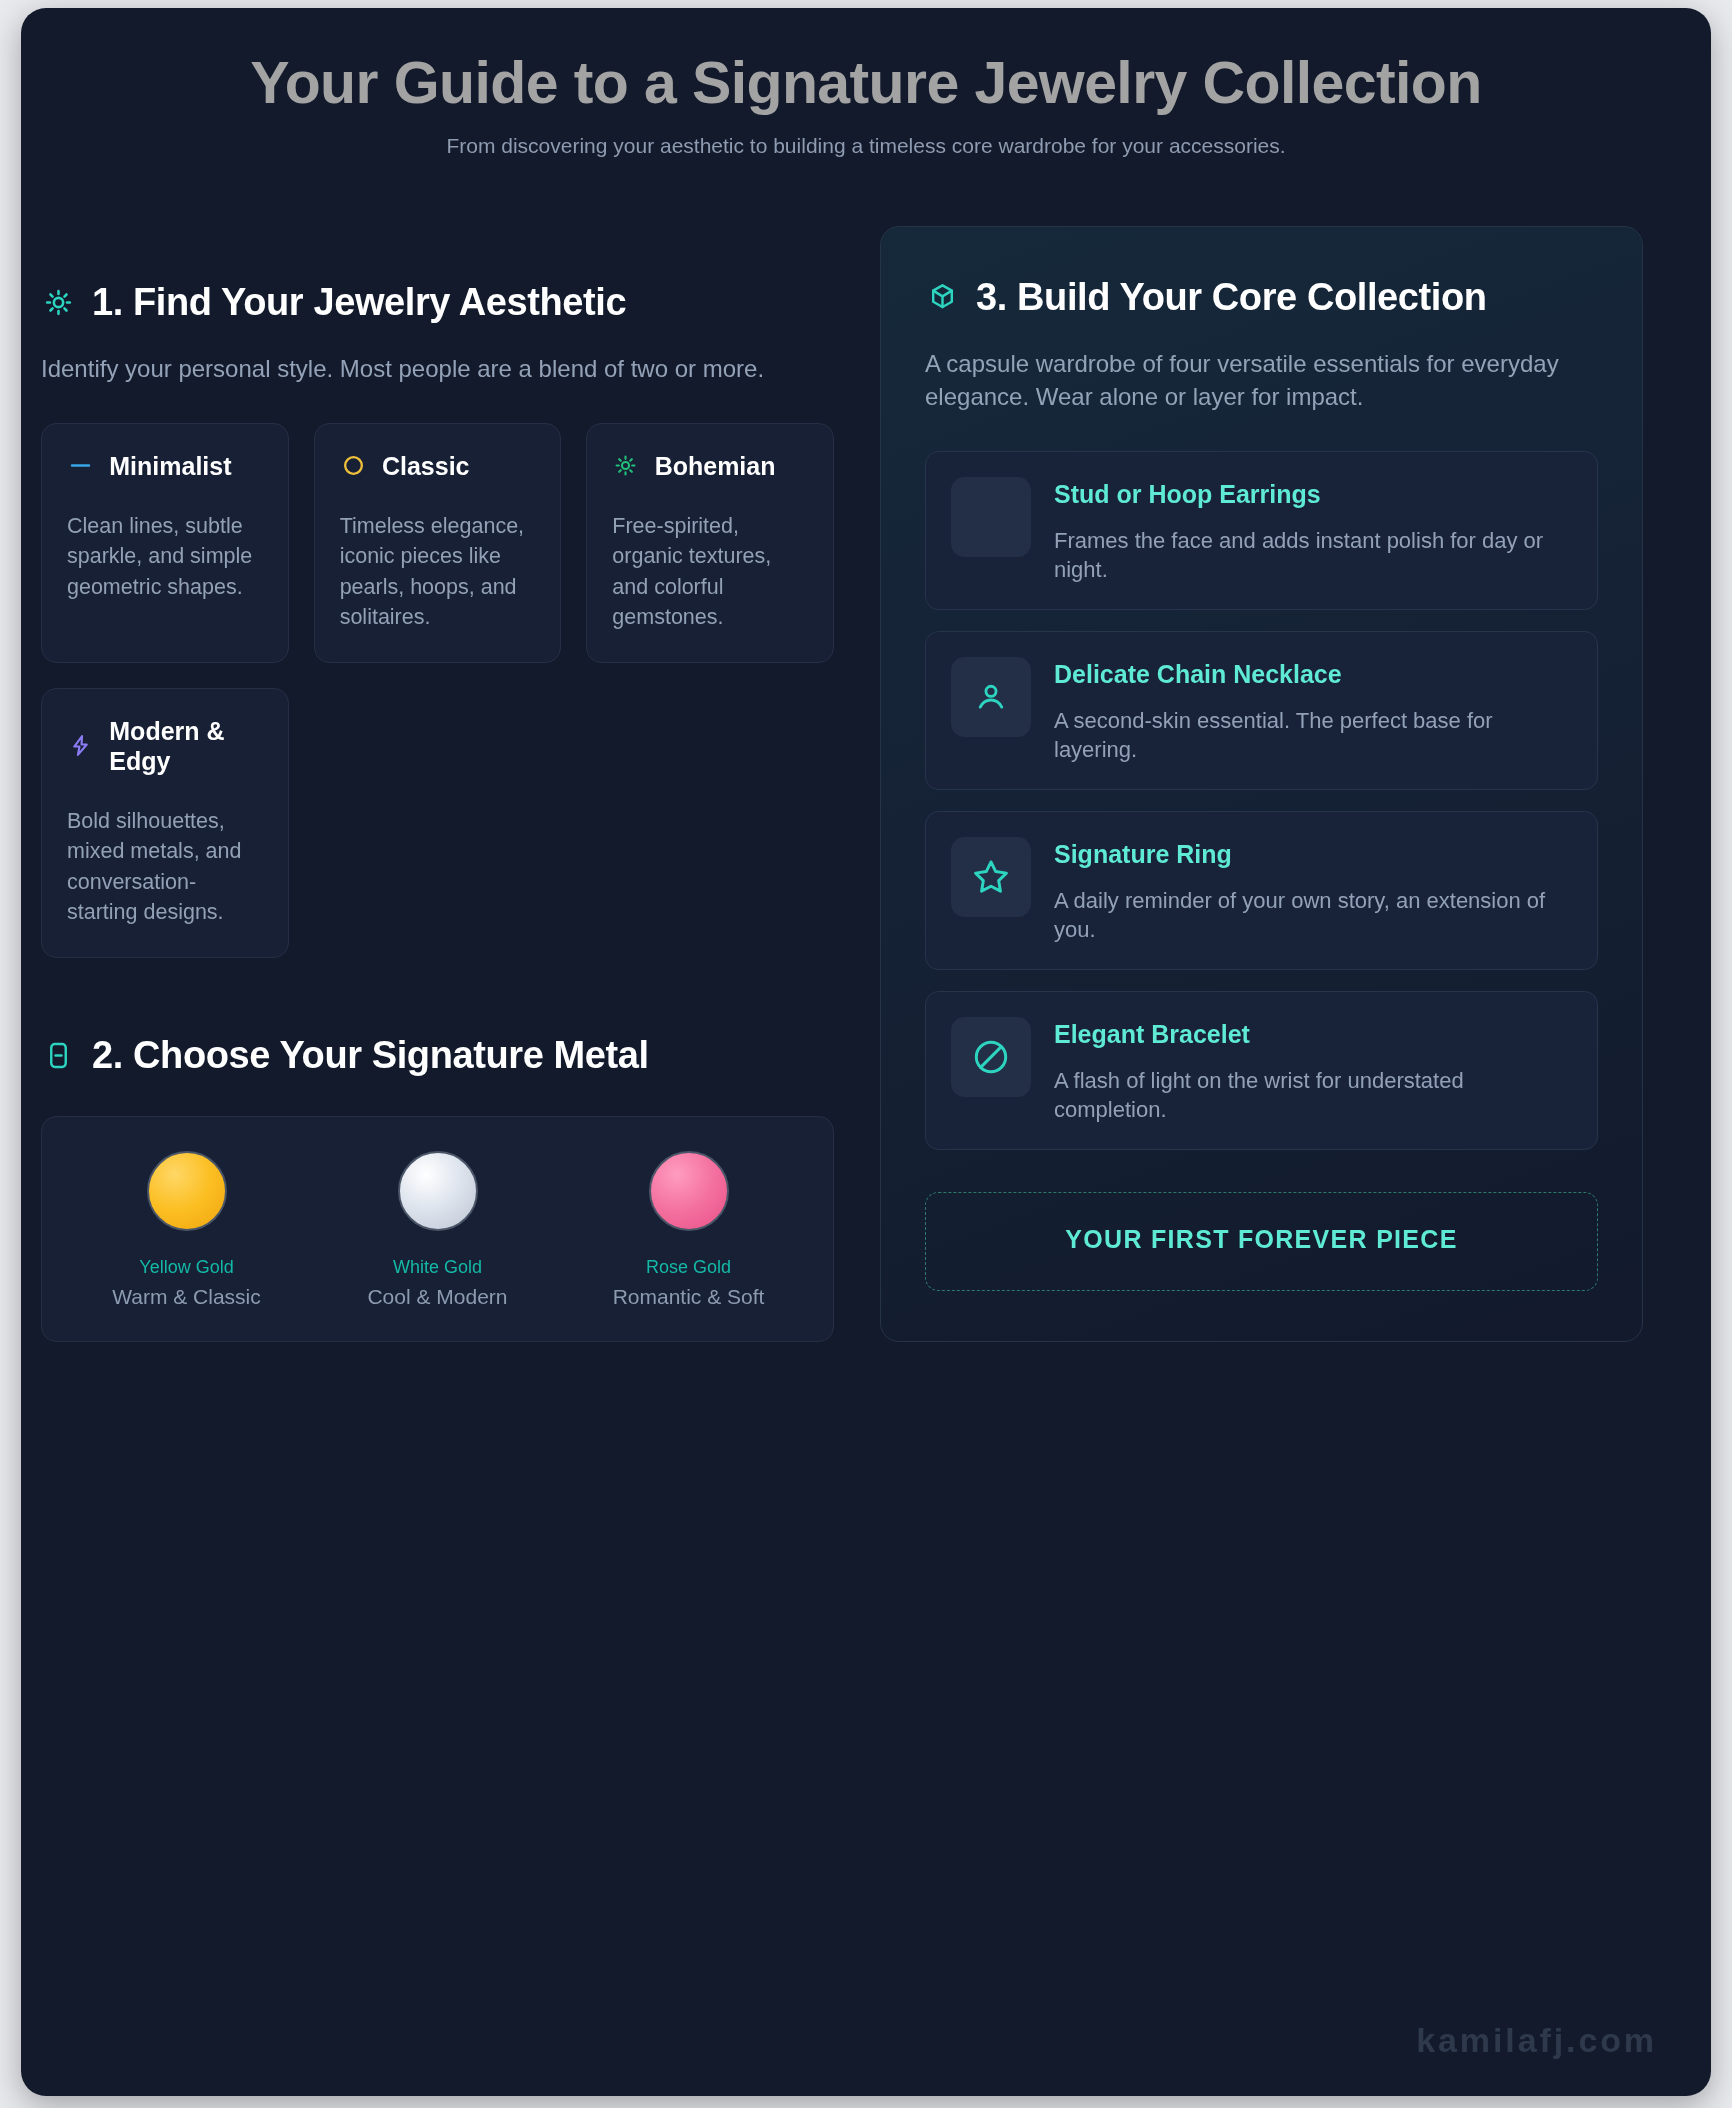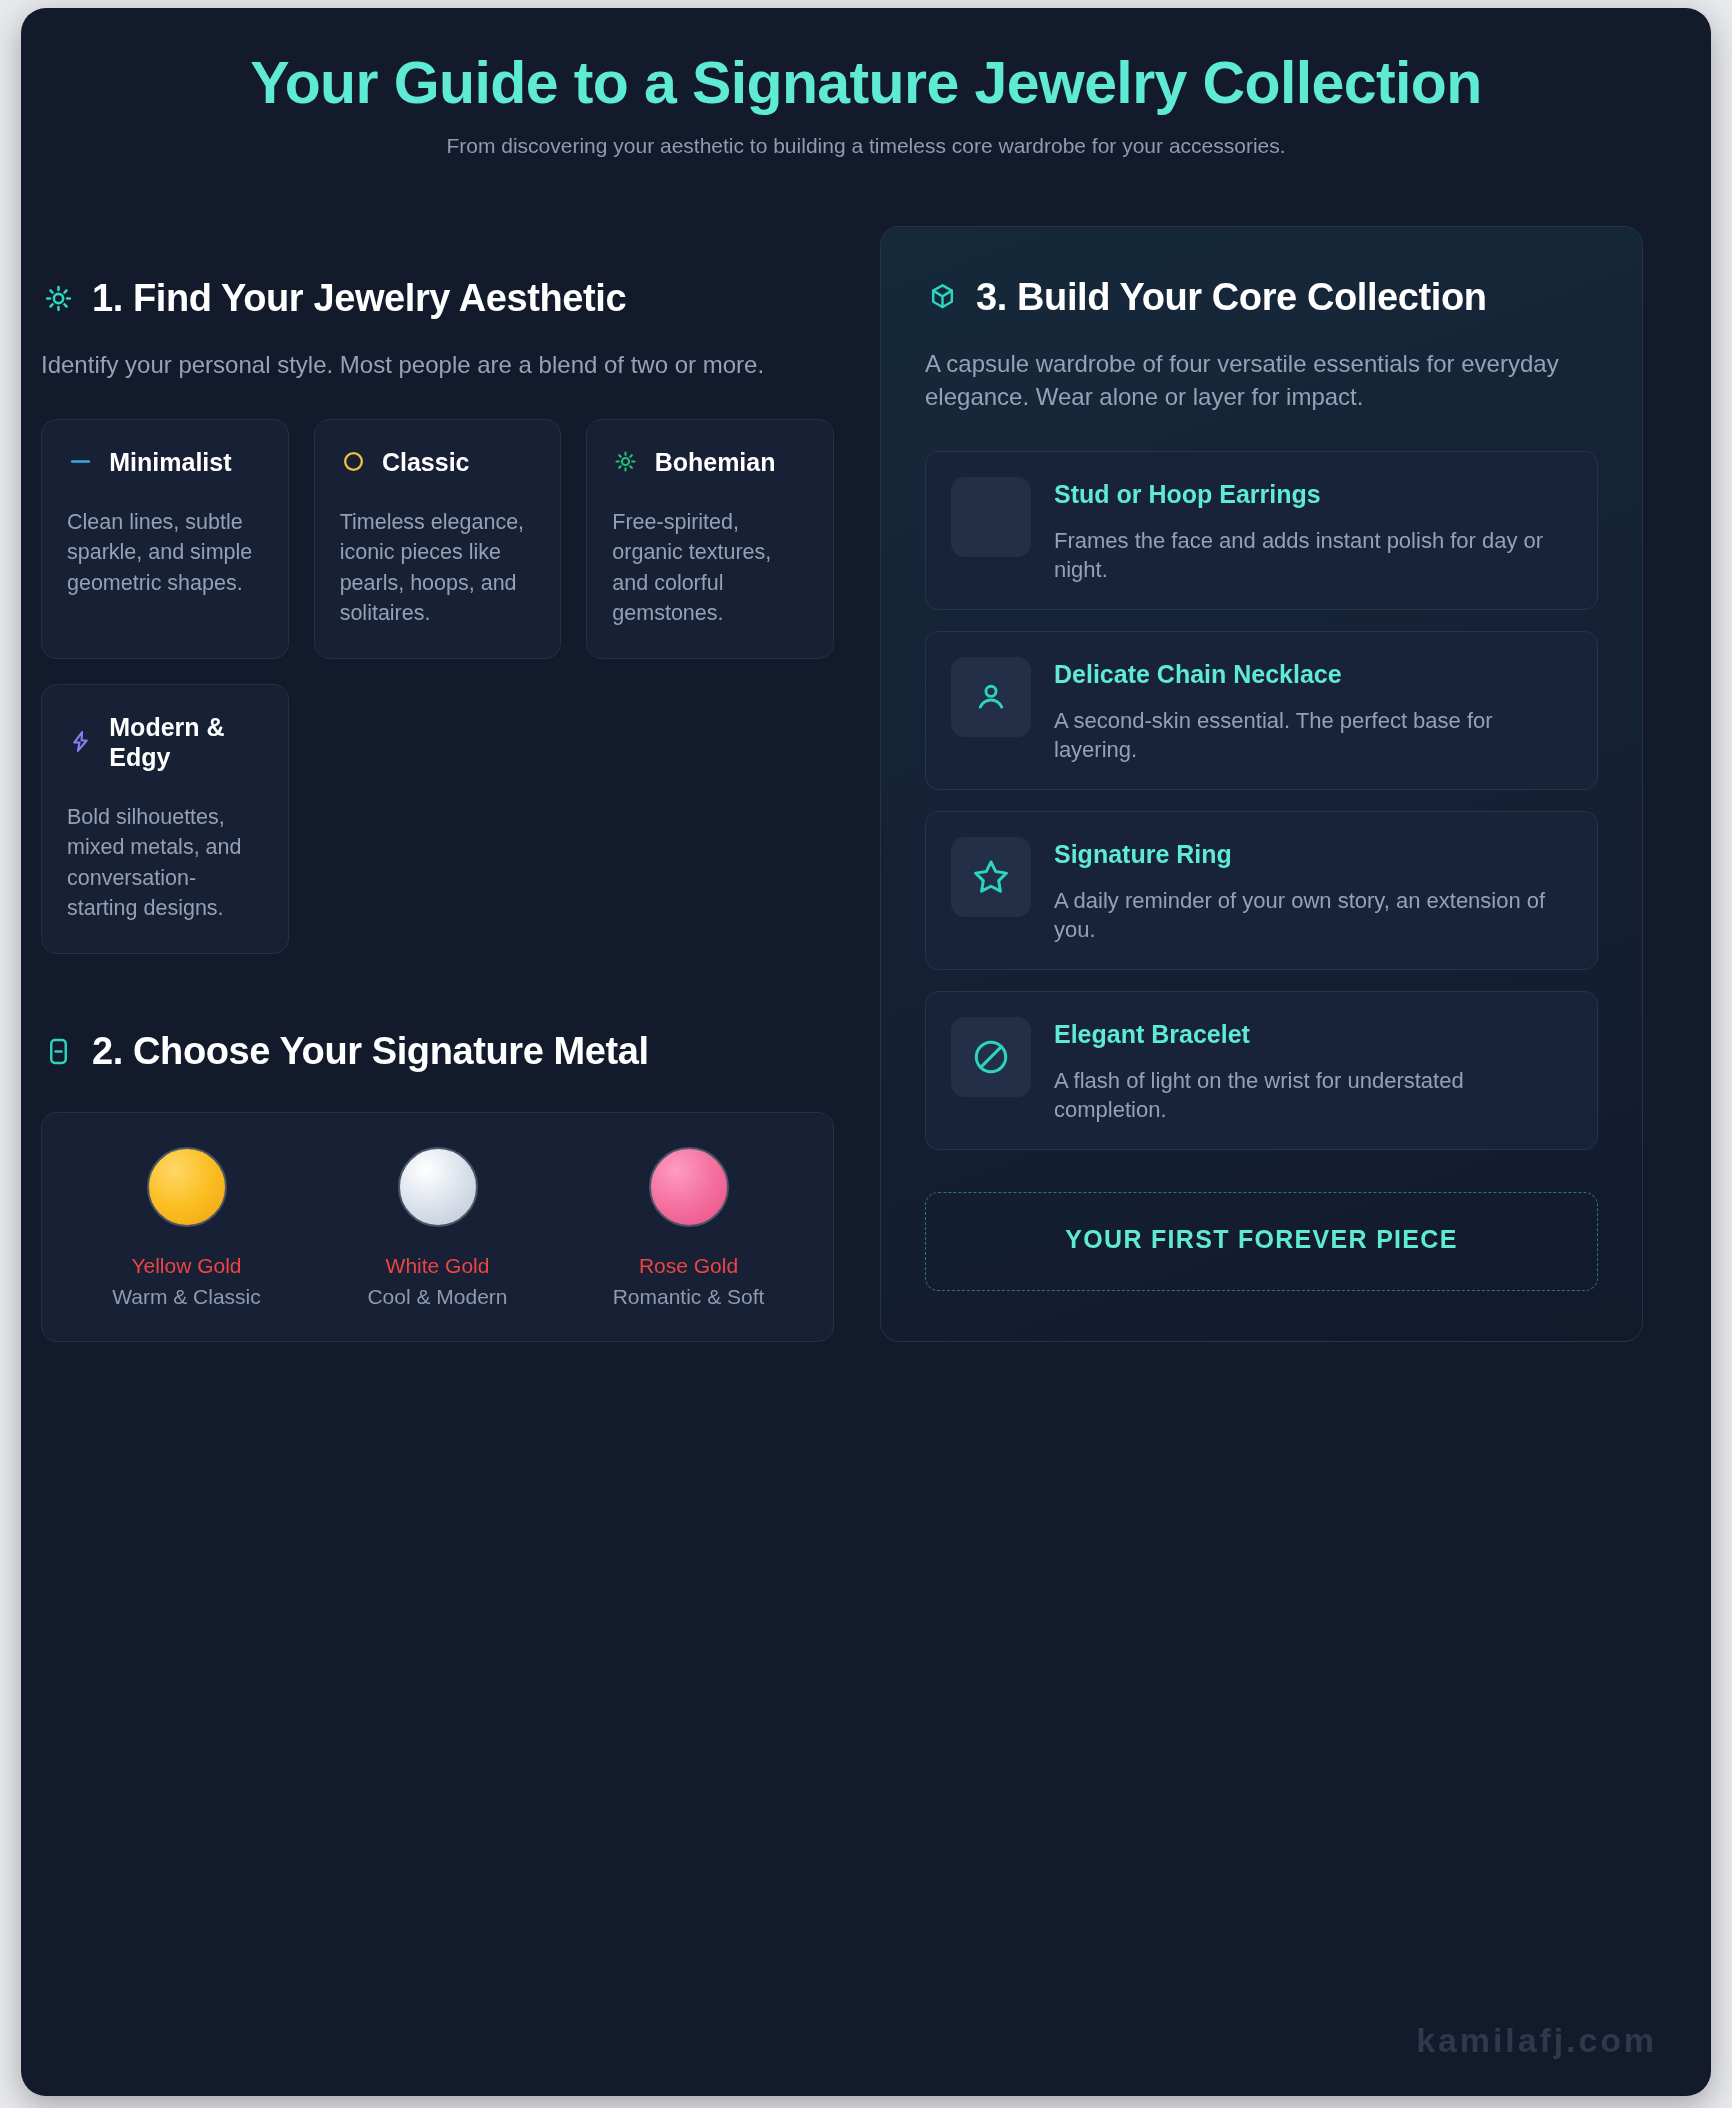--- a/index.html
+++ b/index.html
@@ -34,21 +34,21 @@
 
   
   .header {
     padding: 44px 143px 0 143px;
     text-align: center;
   }
   .header h1 {
     font-size: 59px;
     line-height: 1.08;
     font-weight: 700;
-    color: #5eead4;
+    color: #a3a3a3;
     letter-spacing: -0.6px;
   }
   .header .subtitle {
     margin-top: 17px;
     font-size: 21px;
     line-height: 1.36;
     color: #8e9bb0;
     font-weight: 400;
     padding: 0 115px;
   }
@@ -141,22 +141,22 @@
     text-align: center;
   }
   .metal .dot {
     width: 80px; height: 80px;
     border-radius: 50%;
     margin: 0 auto;
     border: 2.9px solid #4a5568;
   }
   .metal .m-name {
     margin-top: 25px;
-    font-size: 21px;
-    color: #ef4444;
+    font-size: 18px;
+    color: #14b8a6;
     line-height: 1.3;
   }
   .metal .m-sub {
     margin-top: 3.8px;
     font-size: 21px;
     color: #8d9bb1;
     line-height: 1.3;
   }
 
   

